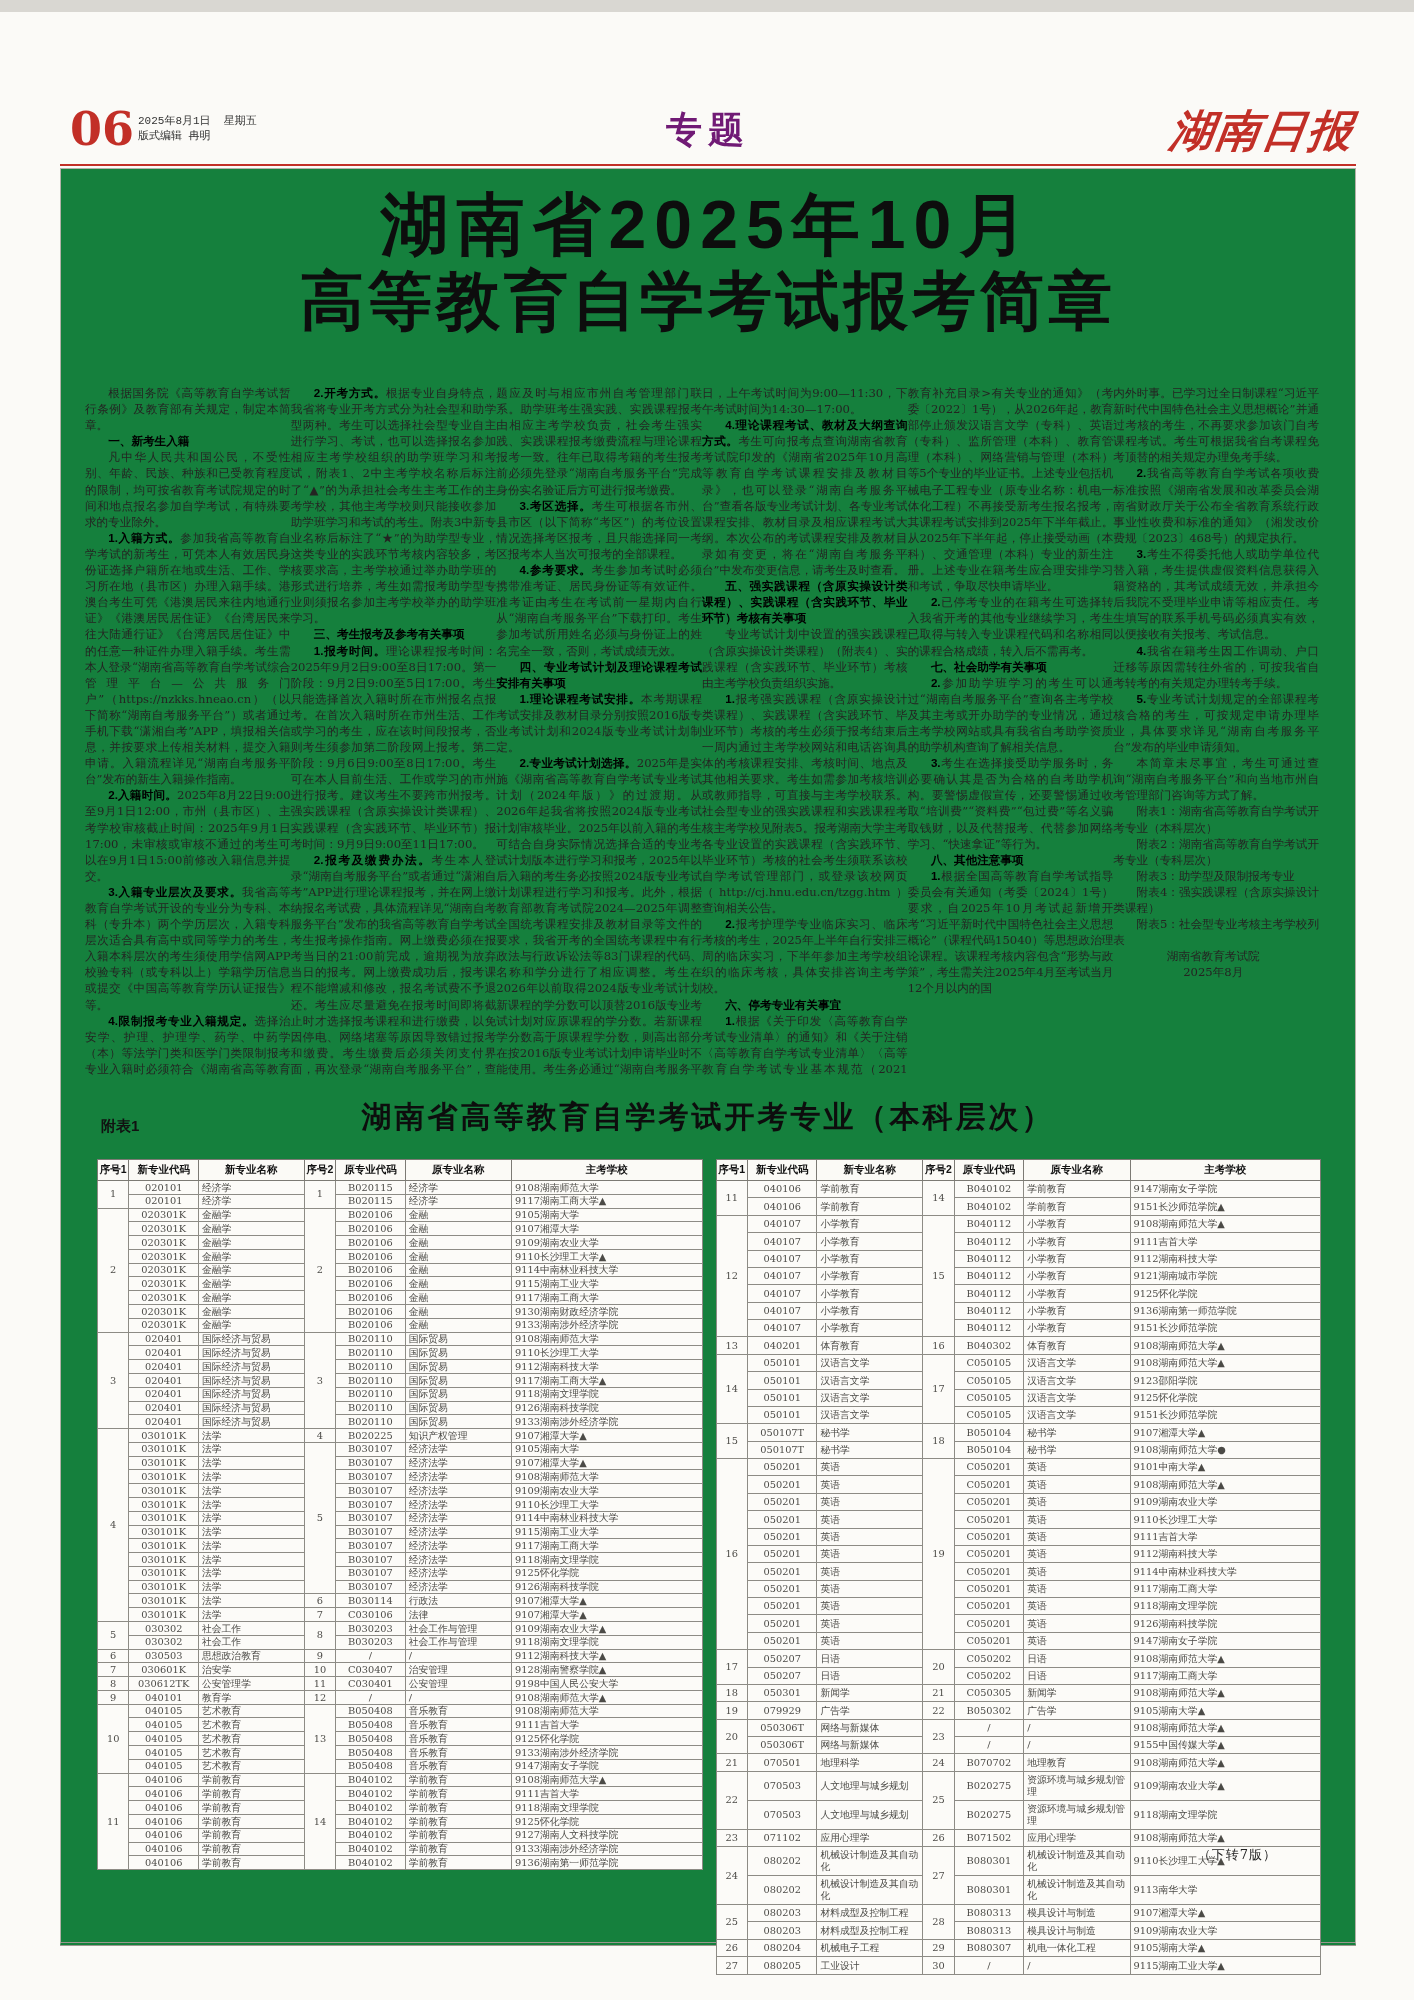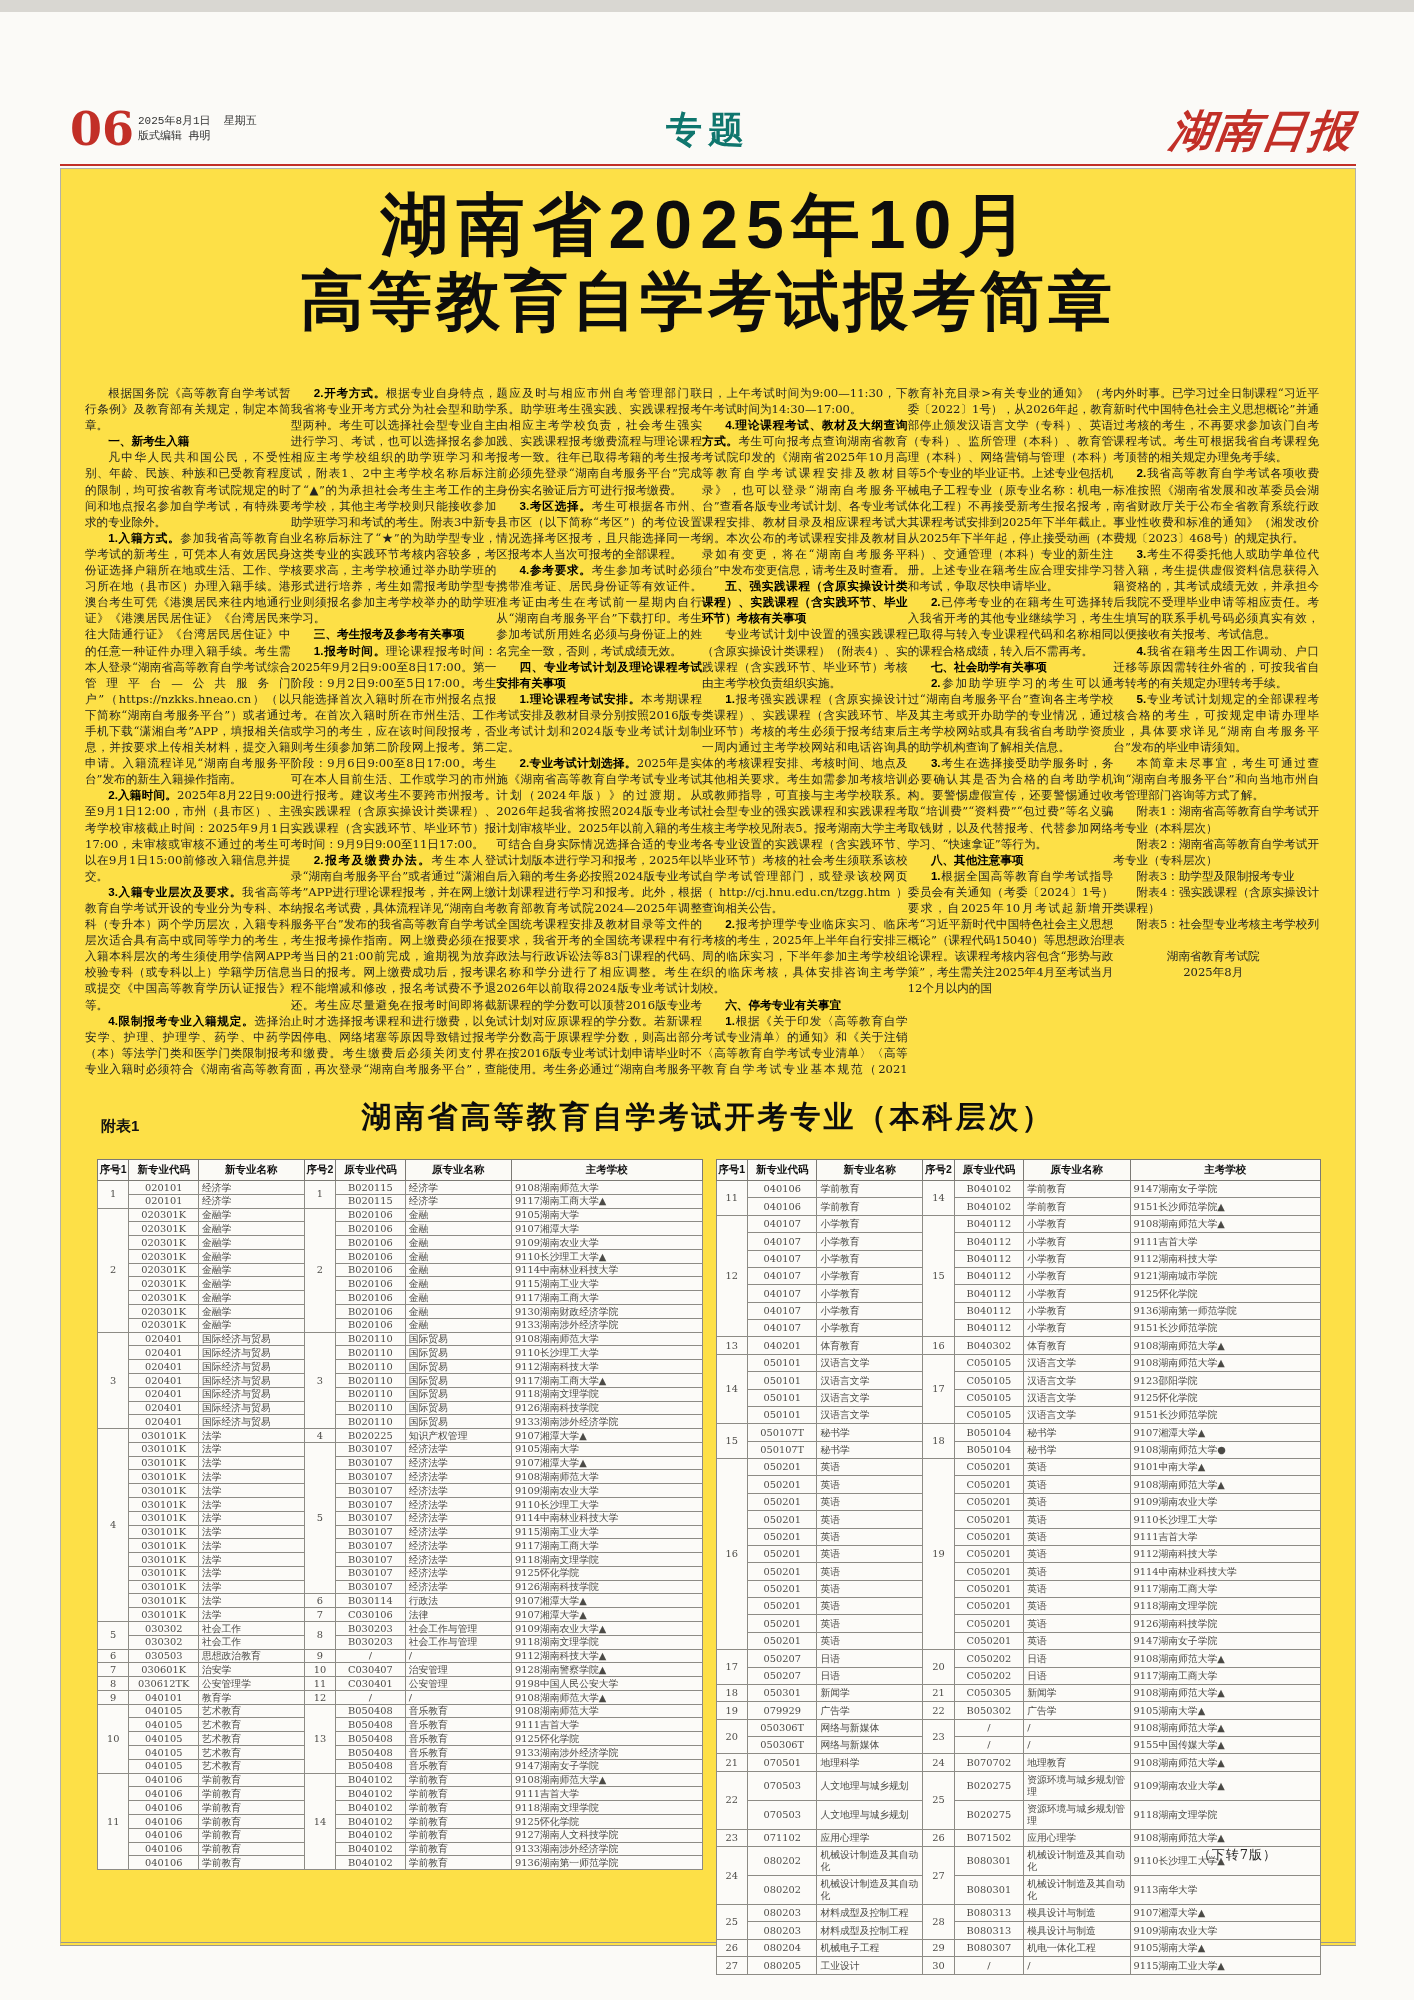--- a/index.html
+++ b/index.html
@@ -5,27 +5,27 @@
   html,body{margin:0;padding:0;background:#d9d7d2;}
   .page{position:relative;width:1414px;height:2000px;margin:12px auto;background:#fbfaf7;
         font-family:"DejaVu Serif","Liberation Serif",serif;color:#1b1b1a;overflow:hidden;}
   
   .masthead{position:absolute;left:60px;right:58px;top:92px;height:58px;}
   .pageno{position:absolute;left:10px;top:2px;font-size:46px;line-height:46px;color:#c22f27;
           font-family:"DejaVu Serif",serif;font-weight:bold;}
   .dateblk{position:absolute;left:78px;top:10px;font-size:11px;line-height:15px;color:#333;
            font-family:Liberation Mono, monospace;}
   .section-title{position:absolute;left:0;right:0;top:2px;text-align:center;font-size:36px;
-           font-weight:bold;letter-spacing:6px;color:#0f766e;}
+           font-weight:bold;letter-spacing:6px;color:#701a75;}
   .brand{position:absolute;right:2px;top:-2px;font-size:44px;color:#c22f27;font-style:italic;
          font-weight:bold;font-family:"DejaVu Serif",serif;transform:skewX(-8deg);letter-spacing:2px;}
   .mast-rule{position:absolute;left:60px;right:58px;top:152px;border-top:2px solid #c22f27;}
   
   .frame{position:absolute;left:60px;right:58px;top:156px;bottom:66px;
-         border:1px solid #b4b1a9;border-bottom:4px double #9a978f;background:#fde047;}
+         border:1px solid #b4b1a9;border-bottom:4px double #9a978f;background:#15803d;}
   
   .bigtitle{position:absolute;left:0;right:0;top:16px;text-align:center;
             font-family:"Liberation Sans","DejaVu Sans",sans-serif;font-weight:900;color:#0d0d0d;}
   .bigtitle .l1{font-size:68px;line-height:78px;letter-spacing:8px;}
   .bigtitle .l2{font-size:64px;line-height:76px;letter-spacing:4px;}
   
   .cols{position:absolute;left:24px;right:36px;top:216px;height:692px;display:flex;}
   .col{flex:1 1 0;overflow:hidden;text-align:justify;font-size:11.6px;line-height:16.1px;color:#242422;}
   .col p{margin:0;text-indent:2em;}
   .col p.cont{text-indent:0;}

